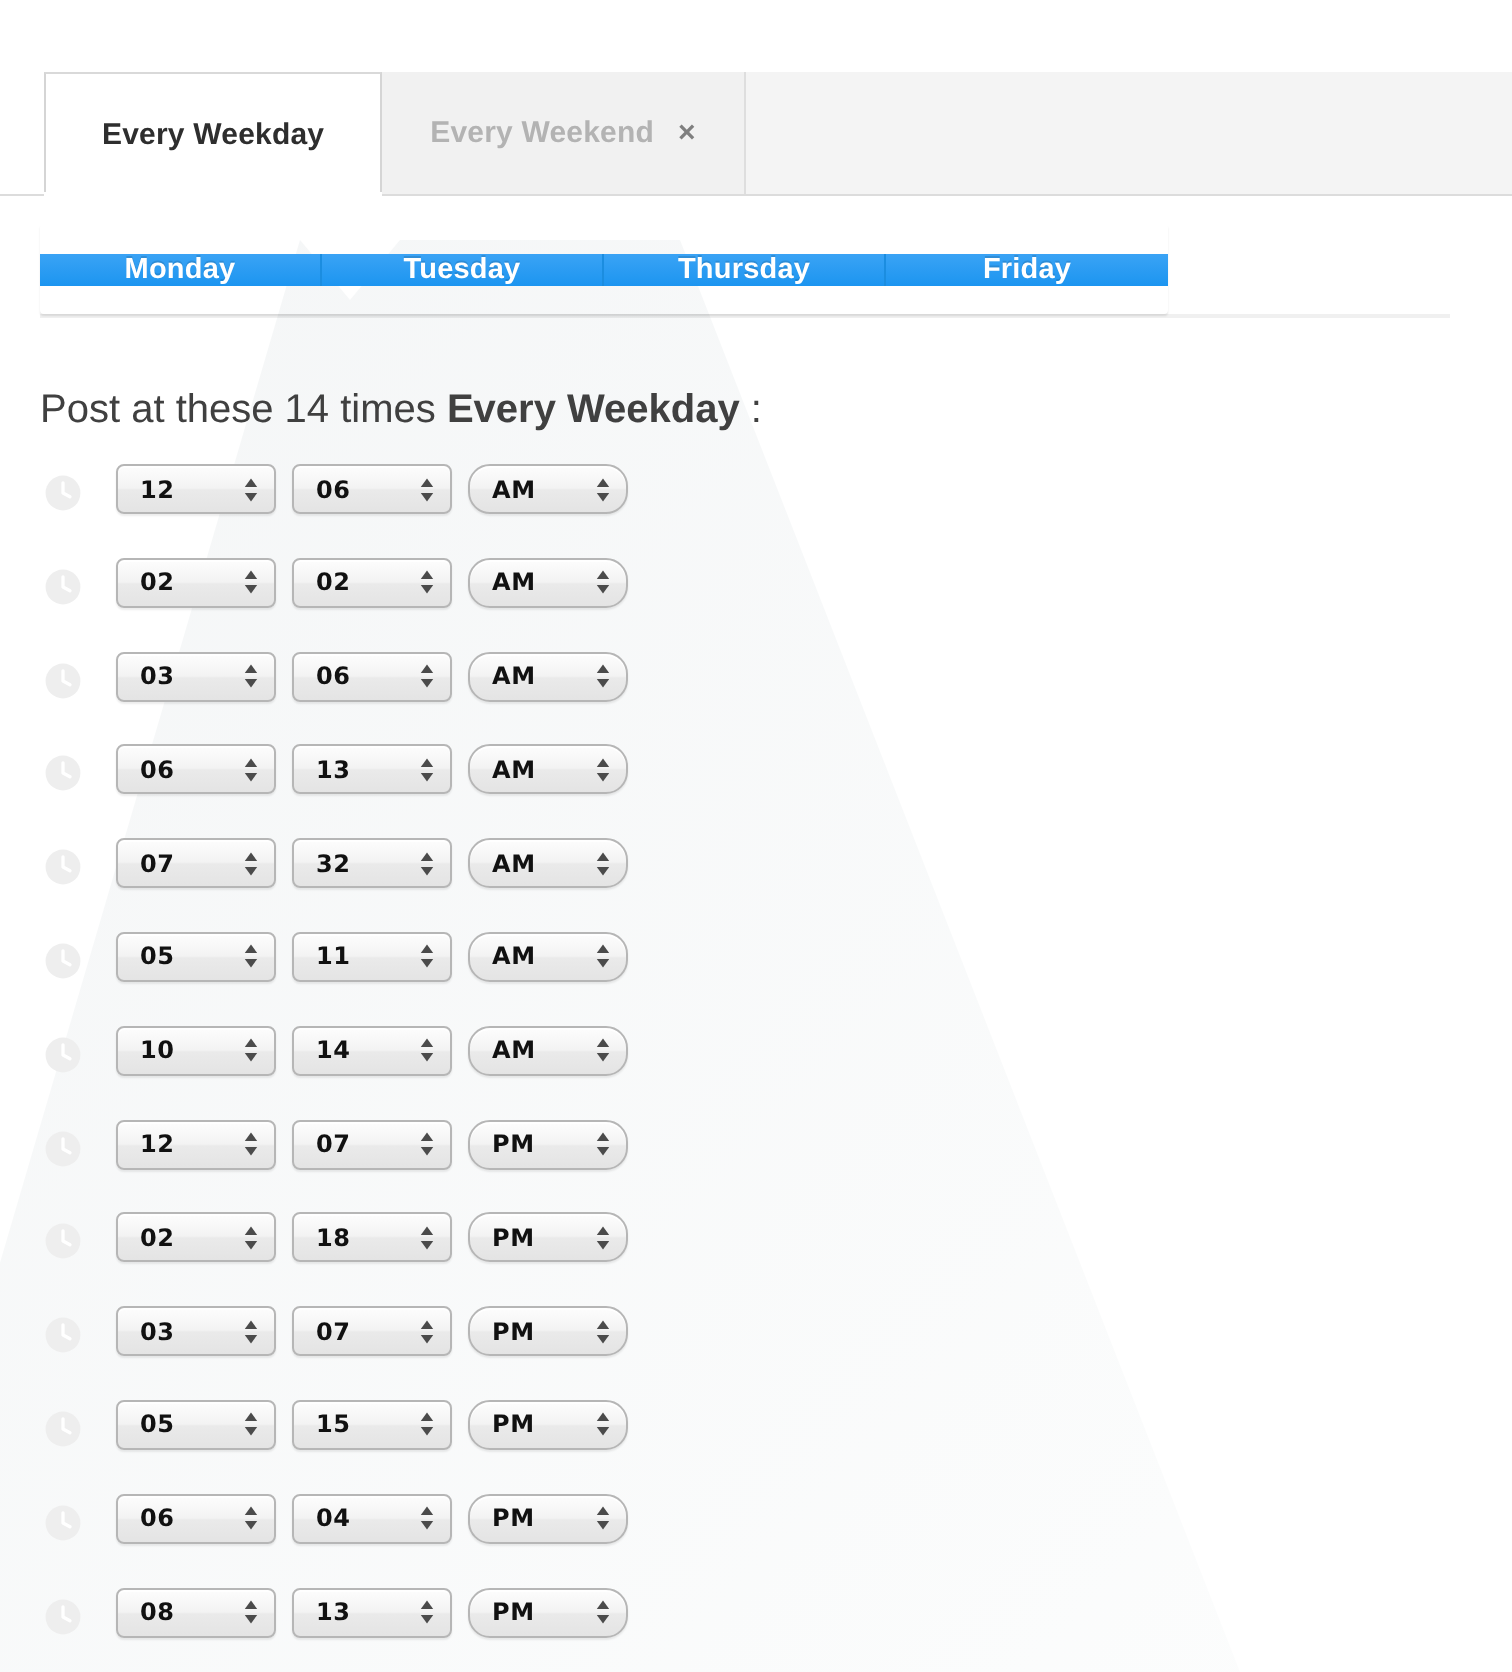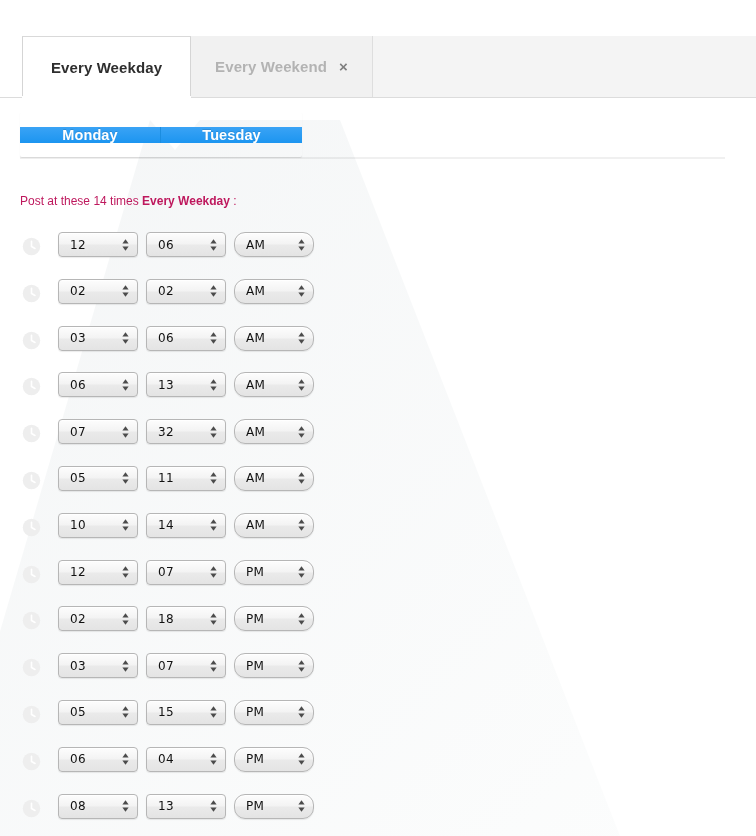--- a/index.html
+++ b/index.html
@@ -142,22 +142,22 @@
     width: 705px;
     height: 2px;
     background: rgba(0,0,0,0.06);
   }
 
   
   .heading {
     position: absolute;
     left: 20px;
     top: 158px;
-    font-size: 12px;
-    color: #be185d;
+    font-size: 20px;
+    color: #404040;
     white-space: nowrap;
   }
   .heading .strong { font-weight: bold; }
 
   
   .times {
     position: absolute;
     left: 0;
     top: 196px;
     width: 756px;
@@ -183,20 +183,21 @@
     border: 1px solid #b6b6b6;
     border-radius: 4px;
     background: linear-gradient(to bottom, #fdfdfd 0%, #f3f3f3 48%, #eaeaea 52%, #e4e4e4 100%);
     box-shadow: 0 1px 1px rgba(0,0,0,0.08), inset 0 1px 0 #ffffff;
     font-size: 12px;
     font-family: "DejaVu Sans", sans-serif;
     color: #111111;
     display: flex;
     align-items: center;
     cursor: pointer;
+    font-weight: bold;
   }
   .sel .val {
     padding-left: 11px;
     line-height: 1;
     letter-spacing: 0.3px;
   }
   .sel .stepper {
     position: absolute;
     right: 8px;
     top: 50%;
@@ -241,20 +242,26 @@
     </div>
   </div>
 
   <div class="daybar">
     <div class="daybtn" style="width:141px">
       <span>Monday</span>
     </div>
     <div class="daybtn" style="width:141px">
       <span>Tuesday</span>
     </div>
+    <div class="daybtn" style="width:141px">
+      <span>Thursday</span>
+    </div>
+    <div class="daybtn" style="width:141px">
+      <span>Friday</span>
+    </div>
   </div>
   <div class="daybar-underline"></div>
 
   <div class="heading">
     <span>Post at these </span><span>14</span><span> times </span><span class="strong">Every Weekday</span><span> :</span>
   </div>
 
   <div class="times" id="times">
   <div class="time-row">
     <svg class="clock-icon" viewBox="0 0 24 24" xmlns="http://www.w3.org/2000/svg">

